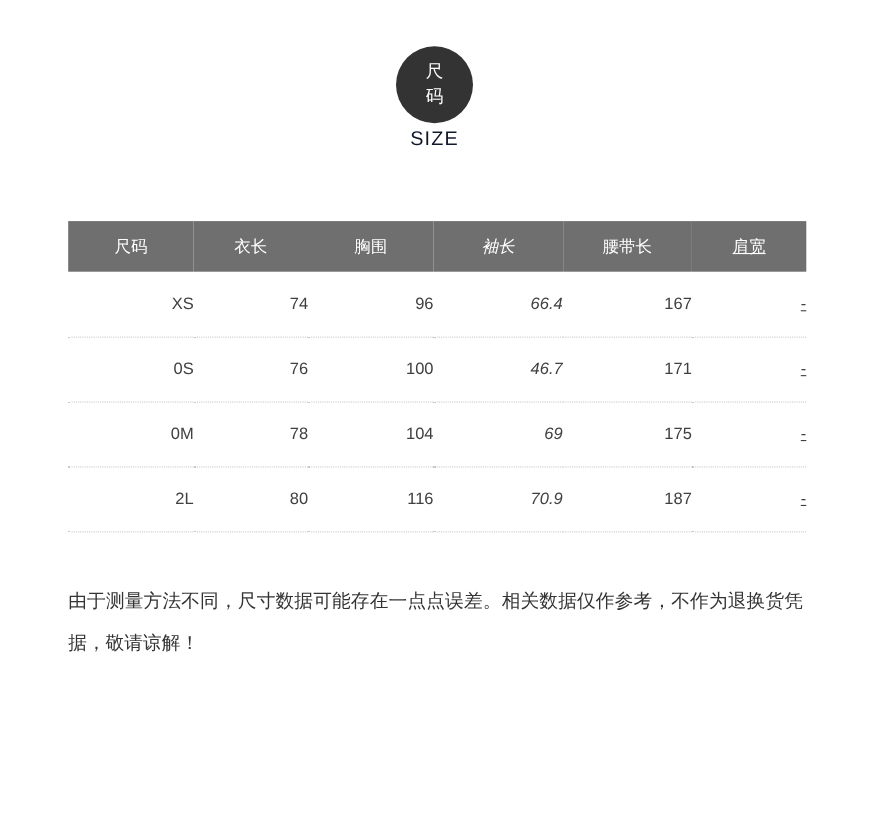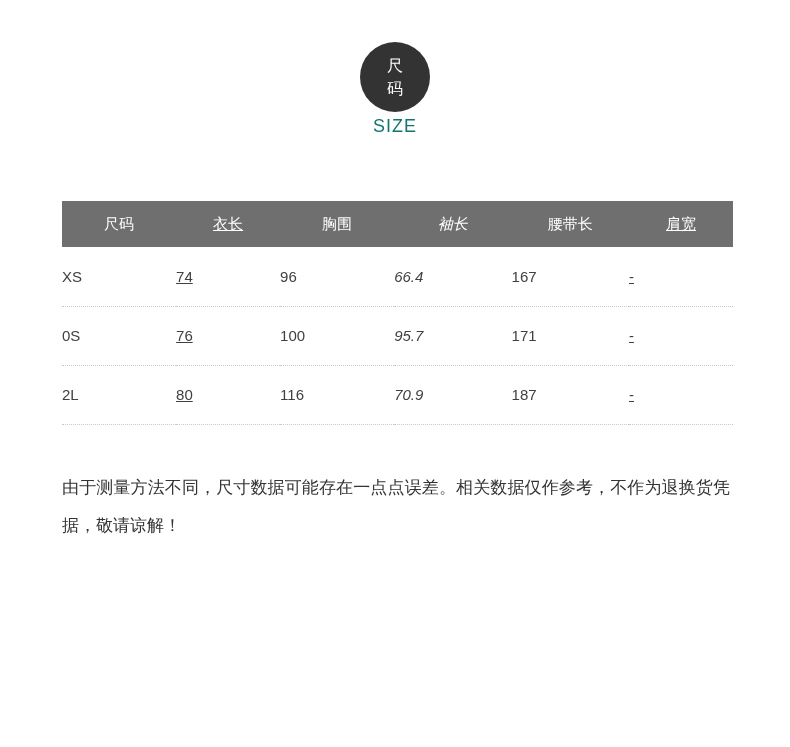--- a/index.html
+++ b/index.html
@@ -39,21 +39,21 @@
     line-height: 1.45;
     width: 1em;
     word-break: break-all;
     text-align: center;
     letter-spacing: 0;
   }
   .badge-subtitle {
     margin-top: 4px;
     font-size: 18px;
     letter-spacing: 1px;
-    color: #0f766e;
+    color: #0f172a;
   }
   
   .size-table {
     width: 671px;
     margin: 64px 0 0 62px;
     border-collapse: collapse;
     table-layout: fixed;
   }
   .size-table thead tr {
     background: #6f6f6f;
@@ -63,26 +63,26 @@
     font-weight: normal;
     font-size: 15px;
     height: 46px;
     text-align: center;
     vertical-align: middle;
   }
   .size-table td {
     font-size: 15px;
     color: #404040;
     height: 59px;
-    text-align: left;
+    text-align: right;
     vertical-align: middle;
     border-bottom: 1px dotted #c9c9c9;
   }
   .size-table th:nth-child(1), .size-table td:nth-child(1) { width: 17%; }
-  .size-table th:nth-child(2), .size-table td:nth-child(2) { width: 15.5%; text-decoration: underline; }
+  .size-table th:nth-child(2), .size-table td:nth-child(2) { width: 15.5%; }
   .size-table th:nth-child(3), .size-table td:nth-child(3) { width: 17%; }
   .size-table th:nth-child(4), .size-table td:nth-child(4) { width: 17.5%; font-style: italic; }
   .size-table th:nth-child(5), .size-table td:nth-child(5) { width: 17.5%; }
   .size-table th:nth-child(6), .size-table td:nth-child(6) { width: 15.5%; text-decoration: underline; }
   
   .note {
     margin: 44px 60px 0 62px;
     font-size: 17px;
     line-height: 38px;
     color: #333333;
@@ -118,22 +118,30 @@
           <td>74</td>
           <td>96</td>
           <td>66.4</td>
           <td>167</td>
           <td>-</td>
         </tr>
         <tr>
           <td>0S</td>
           <td>76</td>
           <td>100</td>
-          <td>95.7</td>
+          <td>46.7</td>
           <td>171</td>
+          <td>-</td>
+        </tr>
+        <tr>
+          <td>0M</td>
+          <td>78</td>
+          <td>104</td>
+          <td>69</td>
+          <td>175</td>
           <td>-</td>
         </tr>
         <tr>
           <td>2L</td>
           <td>80</td>
           <td>116</td>
           <td>70.9</td>
           <td>187</td>
           <td>-</td>
         </tr>

